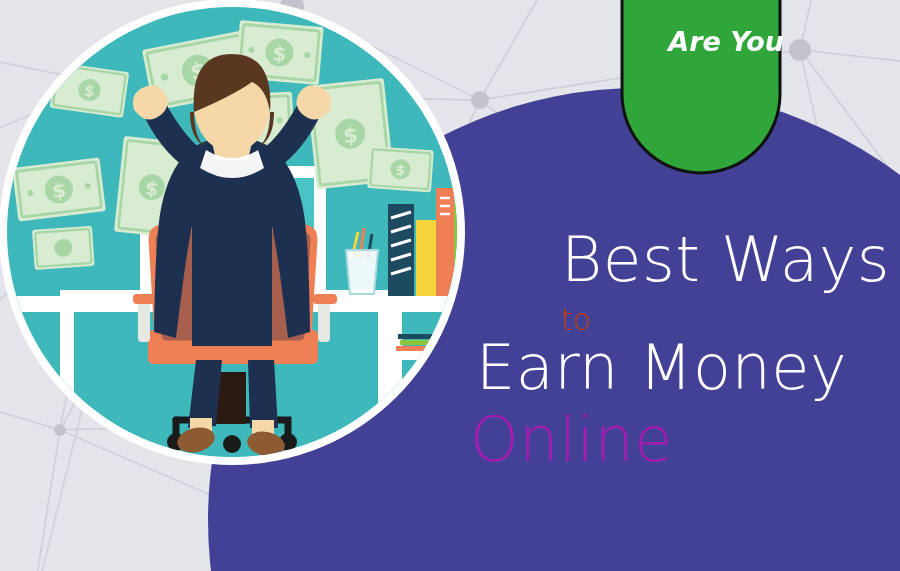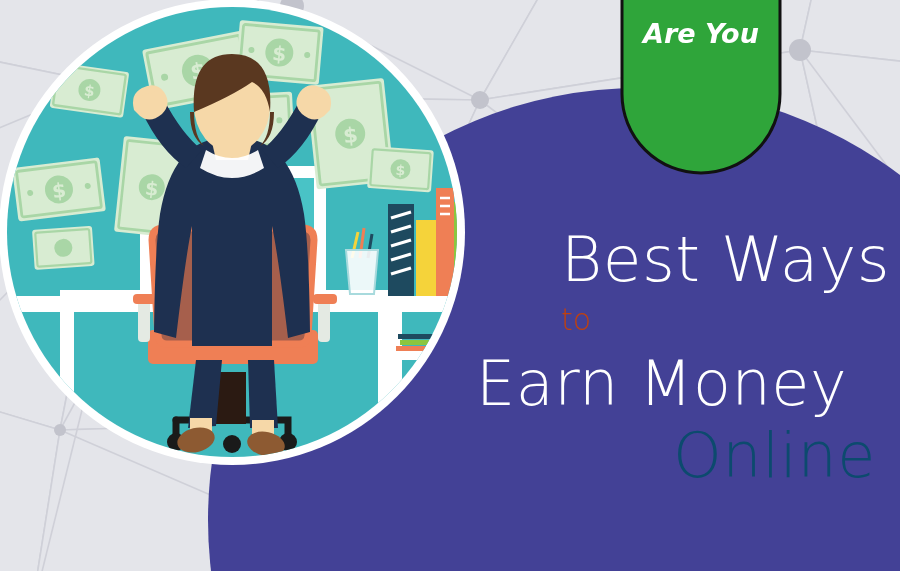--- a/index.html
+++ b/index.html
@@ -56,42 +56,42 @@
     padding-right: 208px;
   }
   .line-earn {
     font-family: "DejaVu Sans", sans-serif;
     font-weight: 300;
     font-size: 62px;
     line-height: 1.0;
     letter-spacing: 0.5px;
     color: #ffffff;
     white-space: nowrap;
-    margin-top: 18px;
+    margin-top: 2px;
     text-align: left;
     padding-left: 6px;
   }
   .line-online {
     font-family: "DejaVu Sans", sans-serif;
     font-weight: 300;
     font-size: 62px;
     line-height: 1.0;
     letter-spacing: 0.5px;
-    color: #0c4a6e;
+    color: #a21caf;
     white-space: nowrap;
     margin-top: 10px;
-    text-align: right;
+    text-align: left;
     padding-right: 14px;
   }
   .badge-text {
     position: absolute;
     left: 618px;
-    top: 16px;
+    top: 24px;
     width: 166px;
-    text-align: center;
+    text-align: right;
     z-index: 60;
     pointer-events: none;
   }
   .badge-line {
     font-family: "DejaVu Sans", sans-serif;
     font-style: italic;
     font-weight: bold;
     font-size: 27px;
     line-height: 1.32;
     color: #ffffff;

